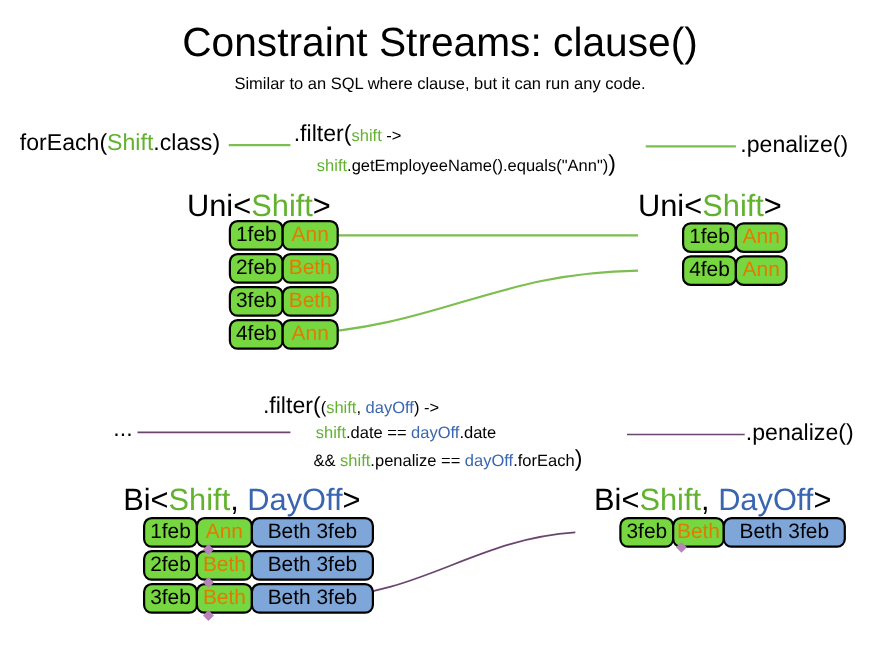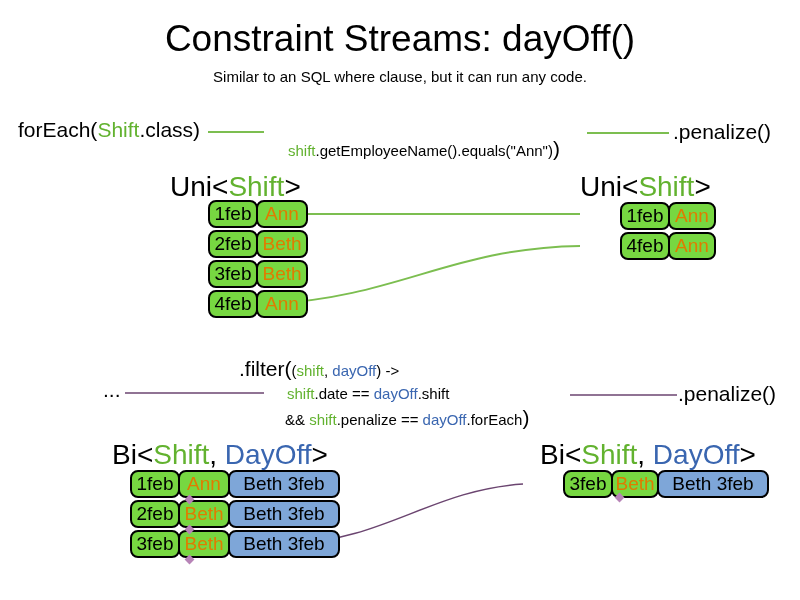--- a/index.html
+++ b/index.html
@@ -44,25 +44,26 @@
   <svg class="wires" width="800" height="600" viewBox="0 0 800 600">
     <path class="gline" d="M208 132 H264"></path>
     <path class="gline" d="M587 133 H669"></path>
     <path class="gline" d="M270 214 H580"></path>
     <path class="gline" d="M270 304 C400 297, 450 248, 580 246"></path>
     <path class="pline" d="M125 393 H264"></path>
     <path class="pline" d="M570 395 H677"></path>
     <path class="pline" d="M290 544 C385 540, 432 490, 523 484"></path>
   </svg>
 
-  <div class="abs center title" style="top:18px;">Constraint Streams: dayOff()</div>
+  <div class="abs center title" style="top:18px;">Constraint Streams: clause()</div>
   <div class="abs center subtitle" style="top:68px;">Similar to an SQL where clause, but it can run any code.</div>
 
   <div class="abs code" style="left:18px;top:118px;"><span>forEach(</span><span class="tok-green">Shift</span><span>.class)</span></div>
 
+  <div class="abs" style="left:267px;top:110px;"><span class="code">.filter(</span><span class="code-sm tok-green">shift</span><span class="code-sm"> -&gt;</span></div>
 
   <div class="abs code-sm" style="left:288px;top:137px;"><span class="tok-green">shift</span><span>.getEmployeeName().equals("Ann")</span><span class="big">)</span></div>
 
   <div class="abs code" style="left:673px;top:120px;">.penalize()</div>
 
   <div class="abs stream-label" style="left:170px;top:171px;"><span>Uni&lt;</span><span class="tok-green">Shift</span><span>&gt;</span></div>
 
   <div class="abs stream-label" style="left:580px;top:171px;"><span>Uni&lt;</span><span class="tok-green">Shift</span><span>&gt;</span></div>
 
   <div class="stream" style="left:168px;top:200px;">
@@ -92,21 +93,21 @@
     <div class="row">
       <div class="cell date">4feb</div>
       <div class="cell emp-n">Ann</div>
     </div>
   </div>
 
   <div class="abs code" style="left:103px;top:378px;">...</div>
 
   <div class="abs" style="left:239px;top:357px;"><span class="code">.filter(</span><span class="code-sm">(</span><span class="code-sm tok-green">shift</span><span class="code-sm">, </span><span class="code-sm tok-blue">dayOff</span><span class="code-sm">)</span><span class="code-sm"> -&gt;</span></div>
 
-  <div class="abs code-sm" style="left:287px;top:385px;"><span class="tok-green">shift</span><span>.date == </span><span class="tok-blue">dayOff</span><span>.shift</span></div>
+  <div class="abs code-sm" style="left:287px;top:385px;"><span class="tok-green">shift</span><span>.date == </span><span class="tok-blue">dayOff</span><span>.date</span></div>
 
   <div class="abs code-sm" style="left:285px;top:406px;"><span>&amp;&amp; </span><span class="tok-green">shift</span><span>.penalize == </span><span class="tok-blue">dayOff</span><span>.forEach</span><span class="big">)</span></div>
 
   <div class="abs code" style="left:678px;top:382px;">.penalize()</div>
 
   <div class="abs stream-label" style="left:112px;top:439px;"><span>Bi&lt;</span><span class="tok-green">Shift</span><span>, </span><span class="tok-blue">DayOff</span><span>&gt;</span></div>
 
   <div class="abs stream-label" style="left:540px;top:439px;"><span>Bi&lt;</span><span class="tok-green">Shift</span><span>, </span><span class="tok-blue">DayOff</span><span>&gt;</span></div>
 
   <div class="stream" style="left:90px;top:470px;">

